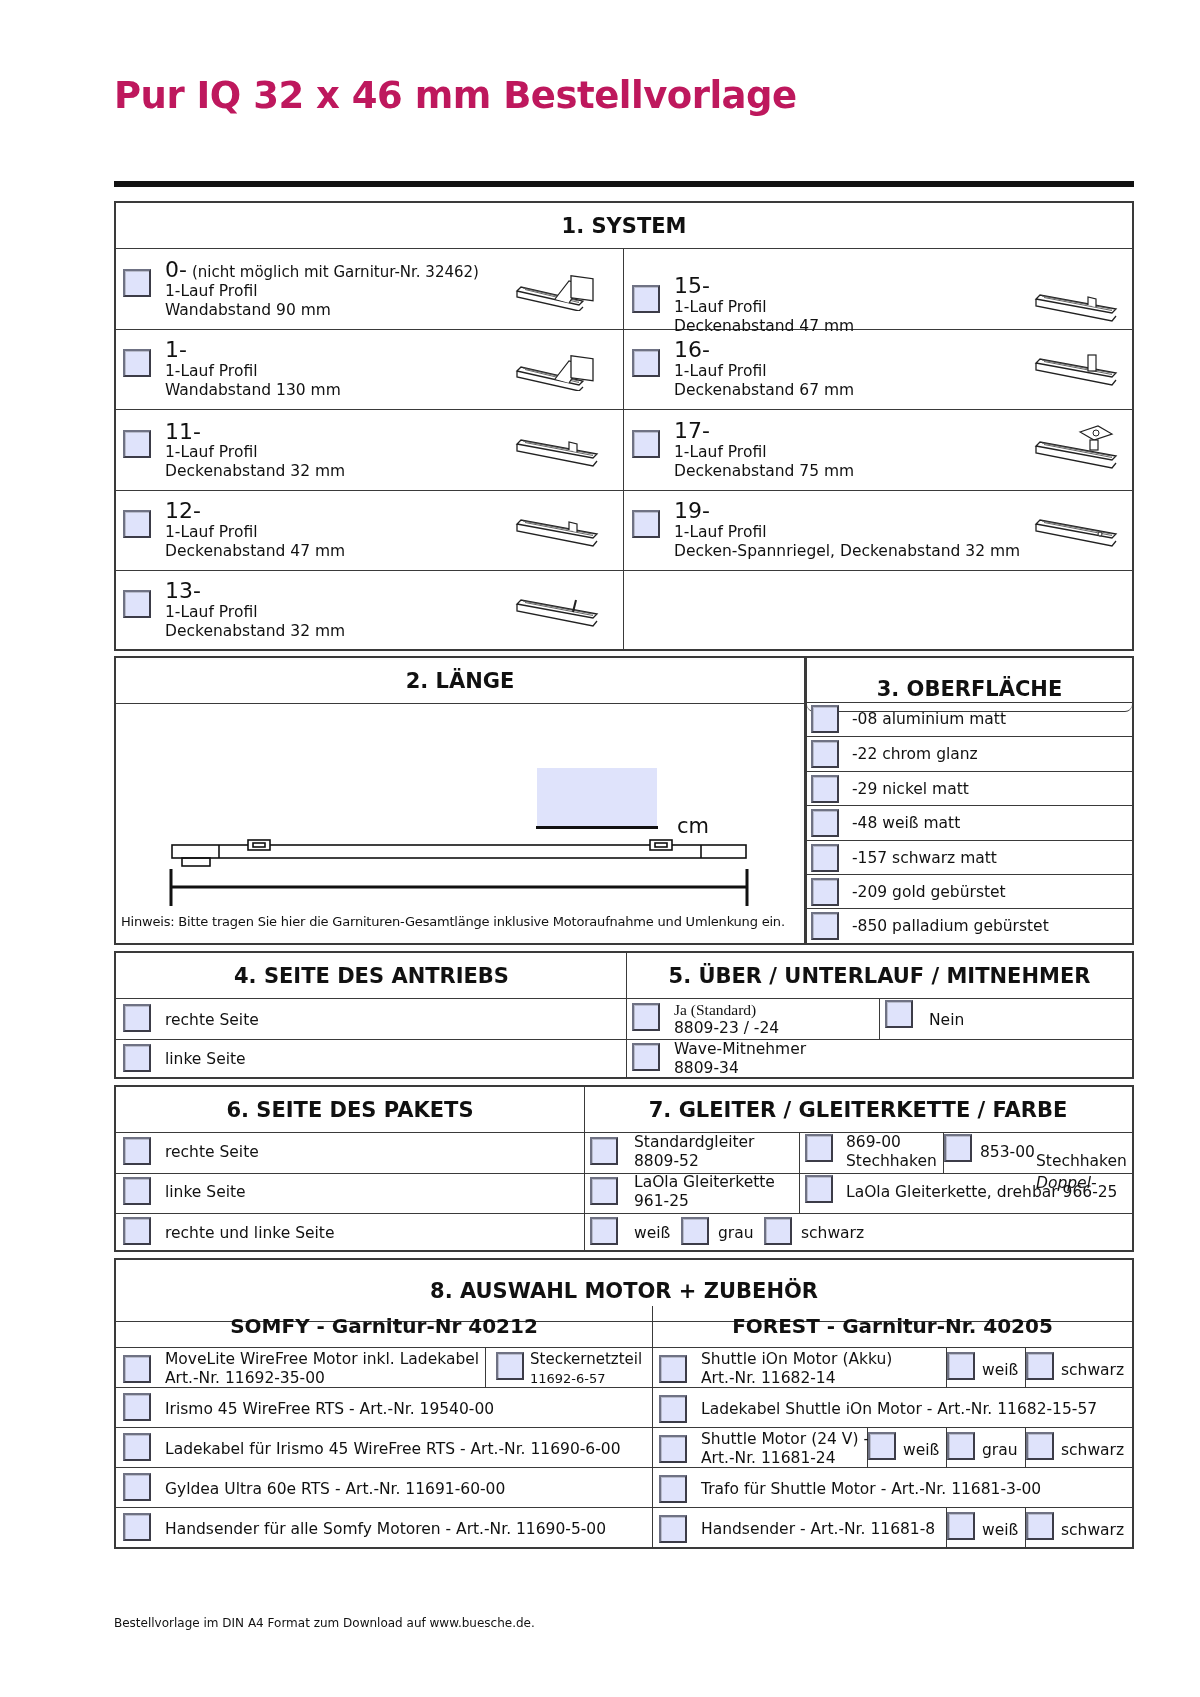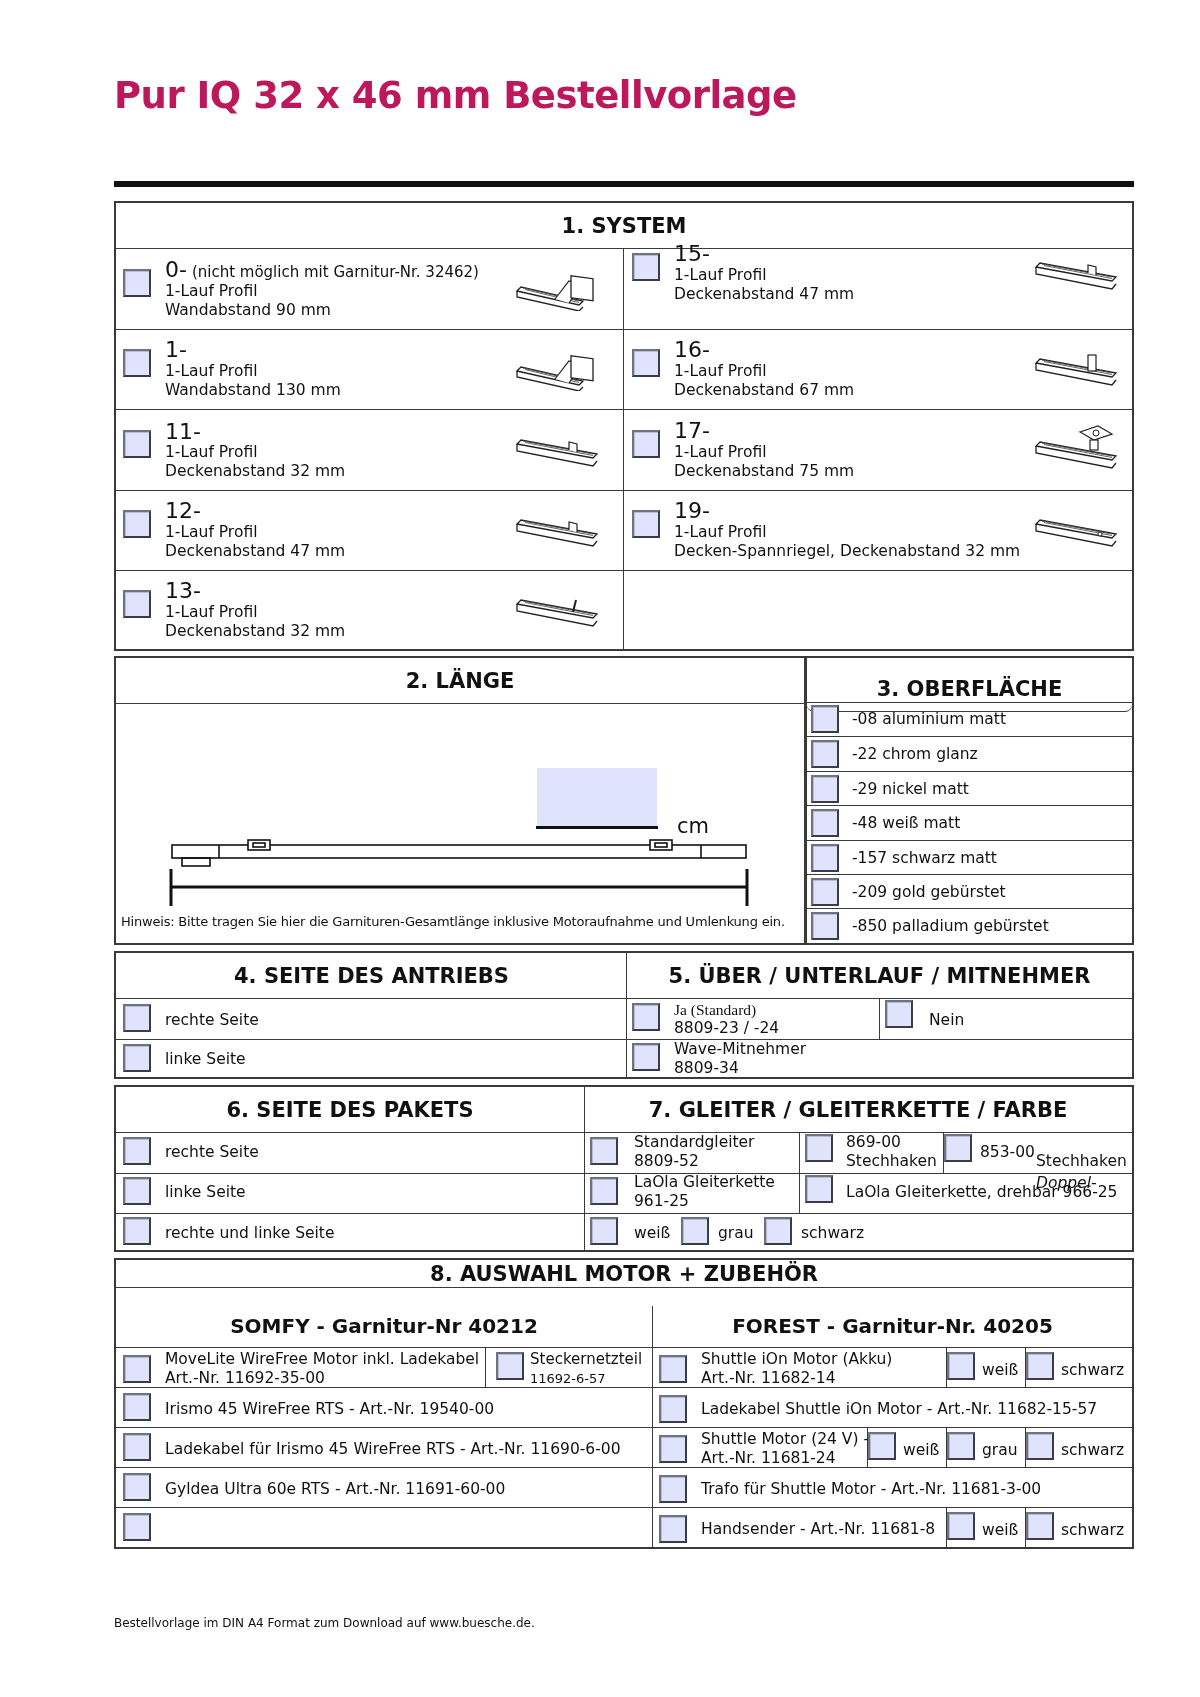--- a/index.html
+++ b/index.html
@@ -90,21 +90,21 @@
       <div class="cb" style="left:9px; top:22px;"></div>
       <div class="t" style="left:51px; top:12px;"><span class="num">13-</span></div>
       <div class="t" style="left:51px; top:35px;">1-Lauf Profil</div>
       <div class="t" style="left:51px; top:54px;">Deckenabstand 32 mm</div>
       <svg class="track-icon" style="left:395px; top:14px;" viewBox="0 0 96 50">
         <path d="M8 22 L84 36 L88 32 L12 18 Z M8 22 L8 29 L84 44 L88 39" fill="#fff" stroke="#222" stroke-width="1.3"></path>
         <path d="M14 19 L84 32 M16 20.5 L84 33.5" stroke="#555" stroke-width="0.9"></path>
         <path d="M64 30 L67 18" stroke="#222" stroke-width="2"></path>
       </svg>
     </div>
-    <div style="position: absolute; left: 623px; top: 231px; width: 505px; height: 80px; text-decoration: underline;">
+    <div style="position: absolute; left: 623px; top: 263px; width: 505px; height: 80px; text-decoration: underline;">
       <div class="cb" style="left:9px; top:22px;"></div>
       <div class="t" style="left:51px; top:12px;"><span class="num">15-</span></div>
       <div class="t" style="left:51px; top:35px;">1-Lauf Profil</div>
       <div class="t" style="left:51px; top:54px;">Deckenabstand 47 mm</div>
       <svg class="track-icon" style="left:405px; top:14px;" viewBox="0 0 96 50">
         <path d="M8 22 L84 36 L88 32 L12 18 Z M8 22 L8 29 L84 44 L88 39" fill="#fff" stroke="#222" stroke-width="1.3"></path>
         <path d="M14 19 L84 32 M16 20.5 L84 33.5" stroke="#555" stroke-width="0.9"></path>
         <path d="M60 28 L60 20 L68 22 L68 30" fill="#fff" stroke="#222" stroke-width="1.2"></path>
       </svg>
     </div>
@@ -258,21 +258,21 @@
 <div class="cb" style="left:805px; top:1175px;"></div>
 <div class="t" style="left:846px; top:1183px;">LaOla Gleiterkette, drehbar 966-25</div>
 <div class="cb" style="left:590px; top:1217px;"></div>
 <div class="t" style="left:634px; top:1224px;">weiß</div>
 <div class="cb" style="left:681px; top:1217px;"></div>
 <div class="t" style="left:718px; top:1224px;">grau</div>
 <div class="cb" style="left:764px; top:1217px;"></div>
 <div class="t" style="left:801px; top:1224px;">schwarz</div>
 
 <div class="box" style="left:114px; top:1258px; width:1020px; height:291px;">
-  <div class="hdr" style="left:0; top:0; width:1016px; height:28px;">8. AUSWAHL MOTOR + ZUBEHÖR</div>
+  <div class="hdr" style="left:0; top:0; width:1016px; height:62px;">8. AUSWAHL MOTOR + ZUBEHÖR</div>
   <div class="subhdr" style="left:0; top:46px; width:536px; height:40px;">SOMFY - Garnitur-Nr 40212</div>
   <div class="subhdr" style="left:537px; top:46px; width:479px; height:40px;">FOREST - Garnitur-Nr. 40205</div>
   <div class="vline" style="left:536px; top:46px; height:241px;"></div>
   <div class="hline" style="left:0; top:87px; width:1016px;"></div>
   <div class="hline" style="left:0; top:127px; width:1016px;"></div>
   <div class="hline" style="left:0; top:167px; width:1016px;"></div>
   <div class="hline" style="left:0; top:207px; width:1016px;"></div>
   <div class="hline" style="left:0; top:247px; width:1016px;"></div>
   <div class="vline" style="left:369px; top:87px; height:40px;"></div>
   <div class="vline" style="left:830px; top:87px; height:40px;"></div>
@@ -298,20 +298,21 @@
     <div style="position: absolute; left: 116px; top: 1427px; width: 534px; height: 40px;">
       <div class="cb" style="left:7px; top:6px;"></div>
       <div class="t" style="left:49px; top:13px;">Ladekabel für Irismo 45 WireFree RTS - Art.-Nr. 11690-6-00</div>
     </div>
     <div style="position: absolute; left: 116px; top: 1467px; width: 534px; height: 40px;">
       <div class="cb" style="left:7px; top:6px;"></div>
       <div class="t" style="left:49px; top:13px;">Gyldea Ultra 60e RTS - Art.-Nr. 11691-60-00</div>
     </div>
     <div style="position: absolute; left: 116px; top: 1507px; width: 534px; height: 40px;">
       <div class="cb" style="left:7px; top:6px;"></div>
+      <div class="t" style="left:49px; top:13px;">Handsender für alle Somfy Motoren - Art.-Nr. 11690-5-00</div>
     </div>
   </div>
 
 <div class="cb" style="left:659px; top:1355px;"></div>
 <div class="t" style="left:701px; top:1350px;">Shuttle iOn Motor (Akku)</div>
 <div class="t" style="left:701px; top:1369px;">Art.-Nr. 11682-14</div>
 <div class="cb" style="left:947px; top:1352px;"></div>
 <div class="t" style="left:982px; top:1361px;">weiß</div>
 <div class="cb" style="left:1026px; top:1352px;"></div>
 <div class="t" style="left:1061px; top:1361px;">schwarz</div>

